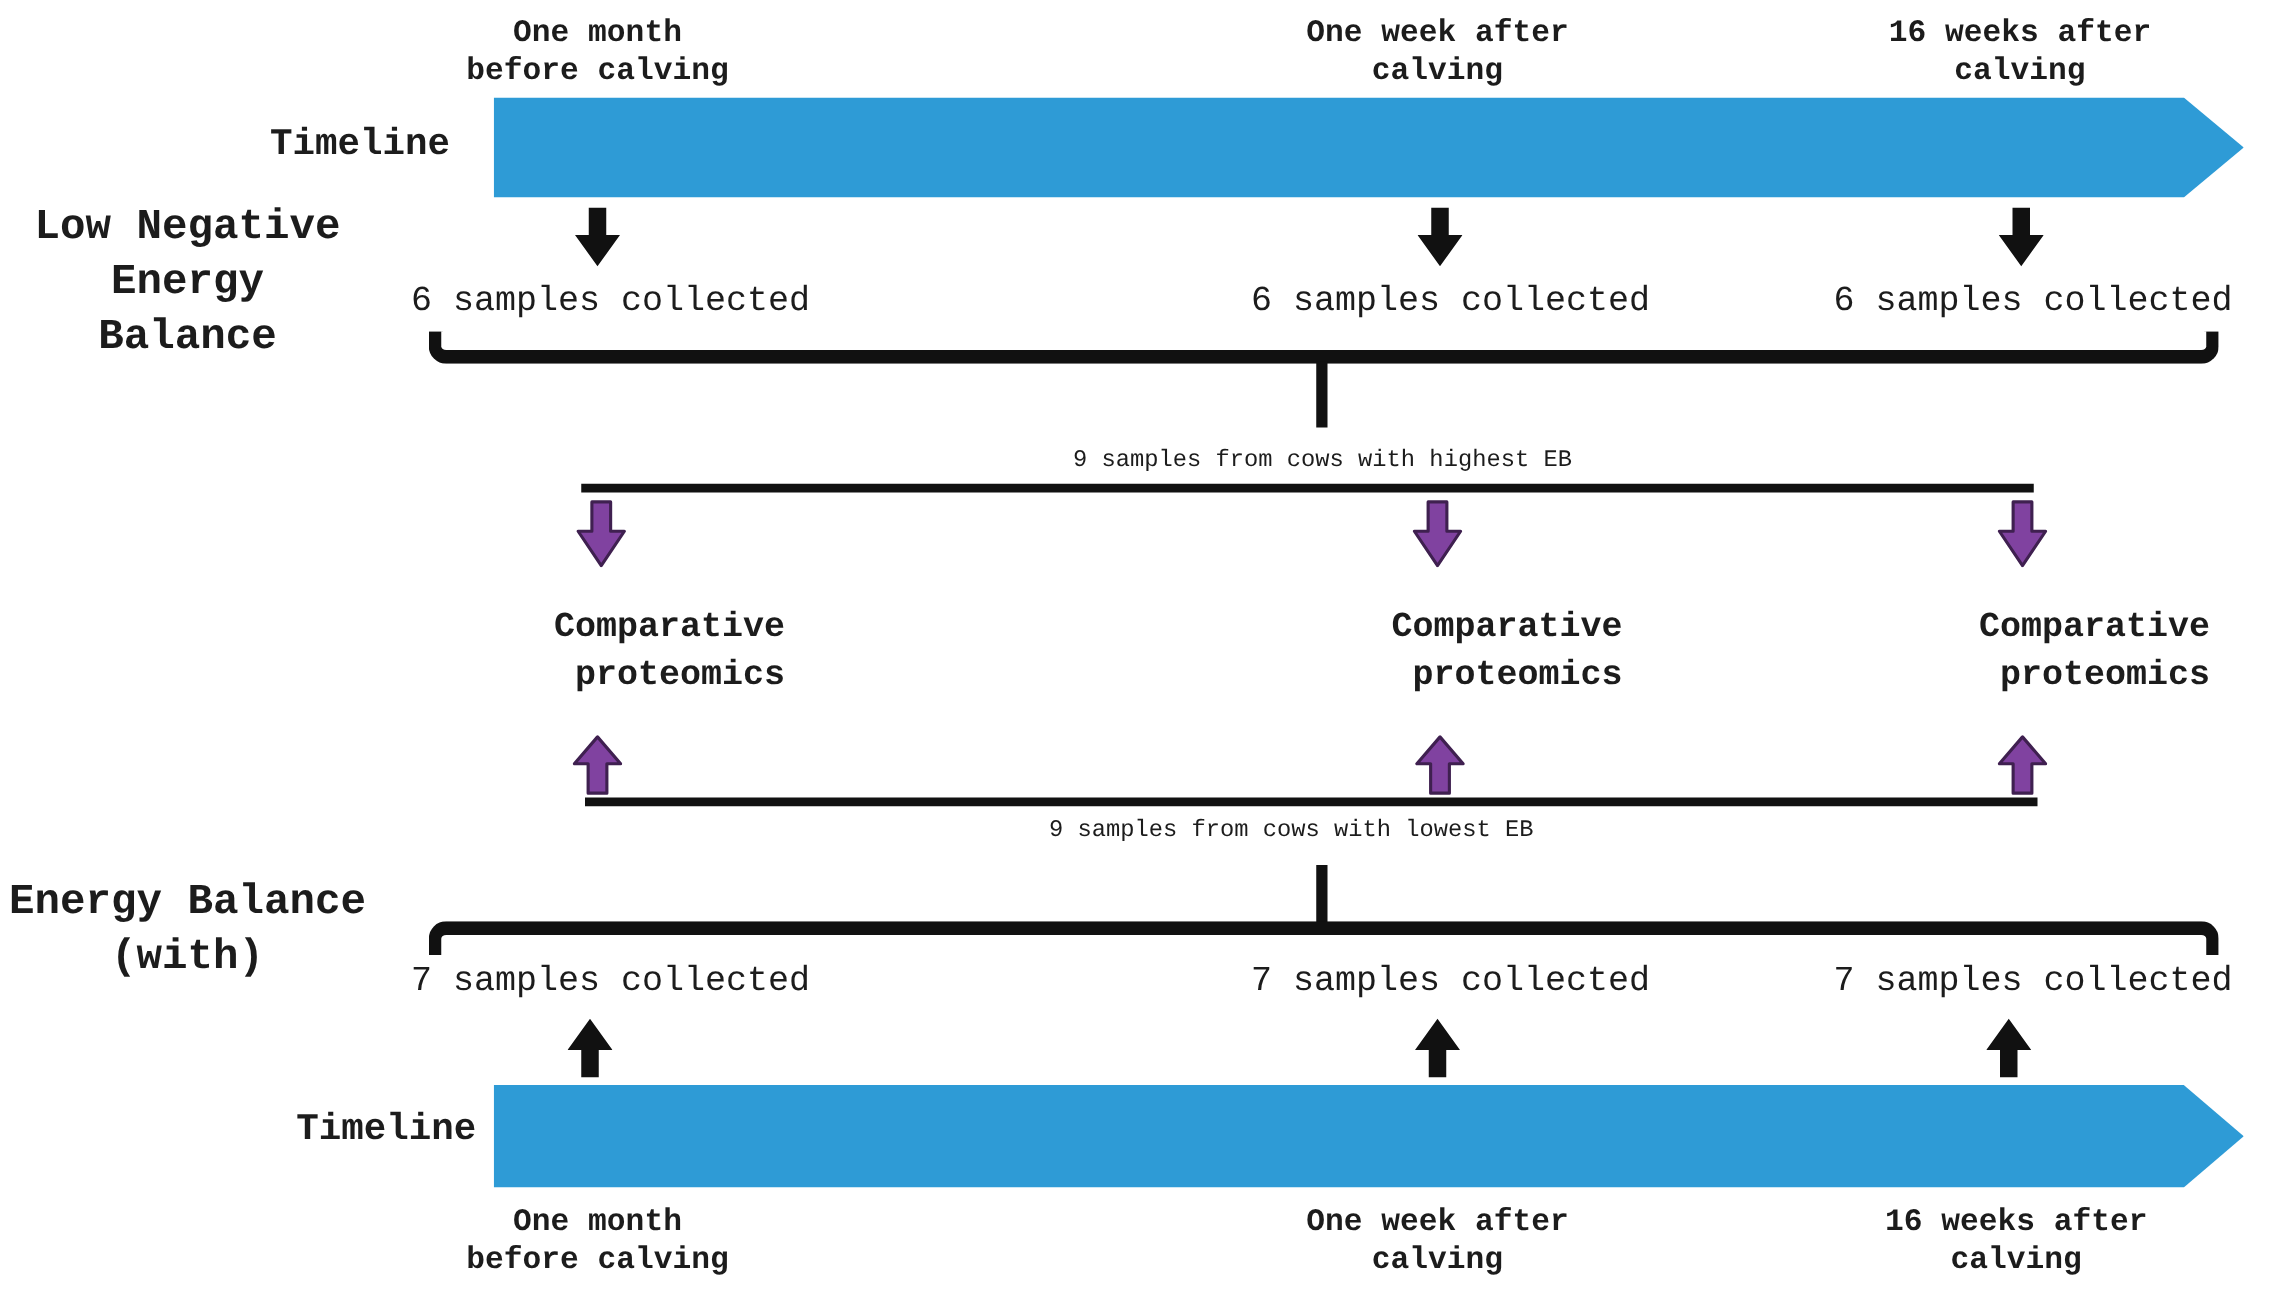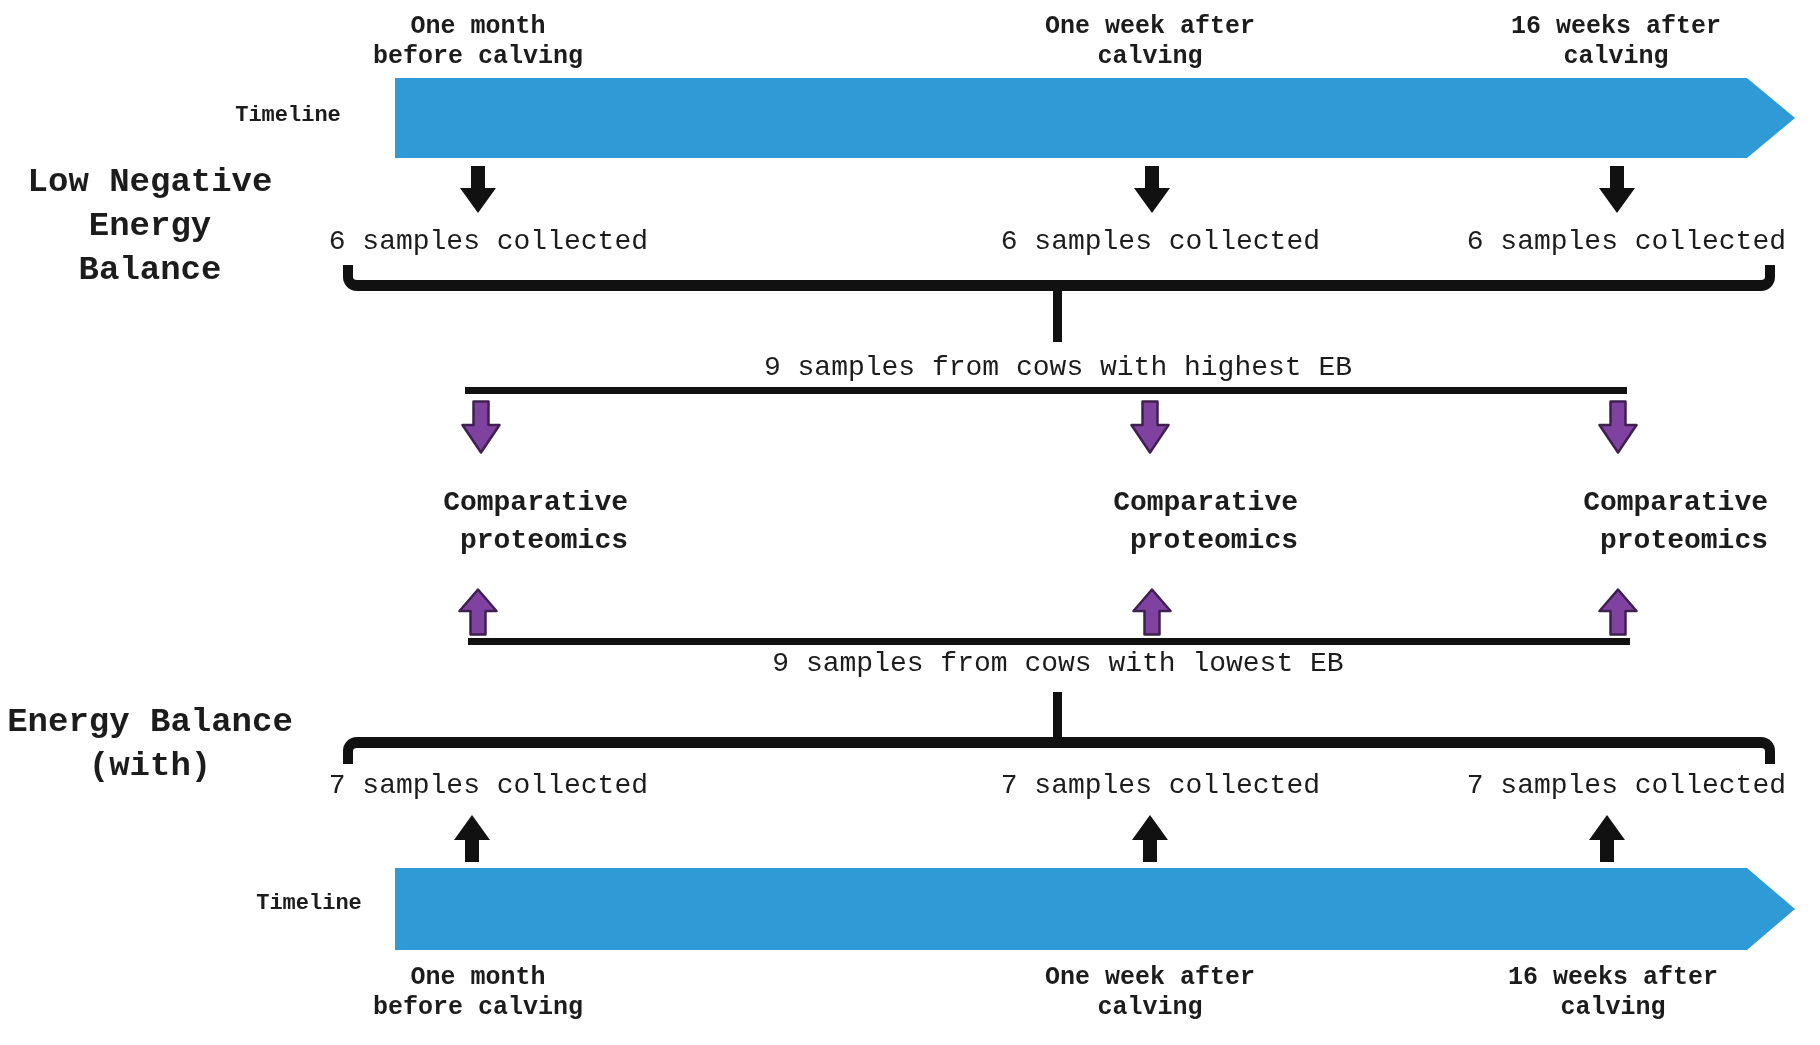--- a/index.html
+++ b/index.html
@@ -4,24 +4,24 @@
 <style>
   html,body{margin:0;padding:0;background:#ffffff;}
   #canvas{
     position:relative;width:1820px;height:1045px;background:#ffffff;
     font-family:Liberation Mono, monospace;color:var(--text-dark,#1c1c1c);
     overflow:hidden;
   }
   .abs{position:absolute;}
   .center{text-align:center;}
   .time-label{font-weight:bold;font-size:25px;line-height:30px;}
-  .timeline-label{font-weight:bold;font-size:22px;line-height:32px;}
+  .timeline-label{font-weight:bold;font-size:30px;line-height:32px;}
   .group-label{font-weight:bold;font-size:34px;line-height:44px;}
   .sample-label{font-size:28px;line-height:32px;text-align:right;}
-  .pool-label{font-size:28px;line-height:32px;}
+  .pool-label{font-size:19px;line-height:32px;}
   .comp-label{font-weight:bold;font-size:28px;line-height:38px;text-align:right;}
   .hline{background:#111;height:7px;}
   .tick{background:#111;width:9px;}
   .bracket-down{ 
     border-left:10px solid #111;border-right:10px solid #111;border-bottom:11px solid #111;
     border-bottom-left-radius:14px;border-bottom-right-radius:14px;
   }
   .bracket-up{ 
     border-left:10px solid #111;border-right:10px solid #111;border-top:11px solid #111;
     border-top-left-radius:14px;border-top-right-radius:14px;
@@ -124,21 +124,21 @@
         <path d="M12.5 46.5 H27.5 V23 H38.5 L20 1.5 L1.5 23 H12.5 Z" fill="var(--arrow-purple)" stroke="var(--arrow-purple-outline)" stroke-width="2.5" stroke-linejoin="round"></path>
       </svg>
   </div>
   <div class="abs" style="left:1598px;top:588px;">
     <svg width="40" height="48" viewBox="0 0 40 48">
         <path d="M12.5 46.5 H27.5 V23 H38.5 L20 1.5 L1.5 23 H12.5 Z" fill="var(--arrow-purple)" stroke="var(--arrow-purple-outline)" stroke-width="2.5" stroke-linejoin="round"></path>
       </svg>
   </div>
 
   <div class="abs hline" style="left:468px;top:638px;width:1162px;"></div>
-  <div class="abs center pool-label" style="left:708px;top:648px;width:700px;">9 samples from cows with lowest EB</div>
+  <div class="abs center pool-label" style="left:683px;top:648px;width:700px;">9 samples from cows with lowest EB</div>
 
   <div class="abs center group-label" style="left:5px;top:700px;width:290px;">
     <div>Energy Balance</div>
     <div>(with)</div>
   </div>
 
   <div class="abs tick" style="left:1053px;top:692px;height:48px;"></div>
   <div class="abs bracket-up" style="left:343px;top:737px;width:1412px;height:16px;"></div>
 
   <div class="abs center sample-label" style="left:308px;top:770px;width:340px;">7 samples collected</div>

